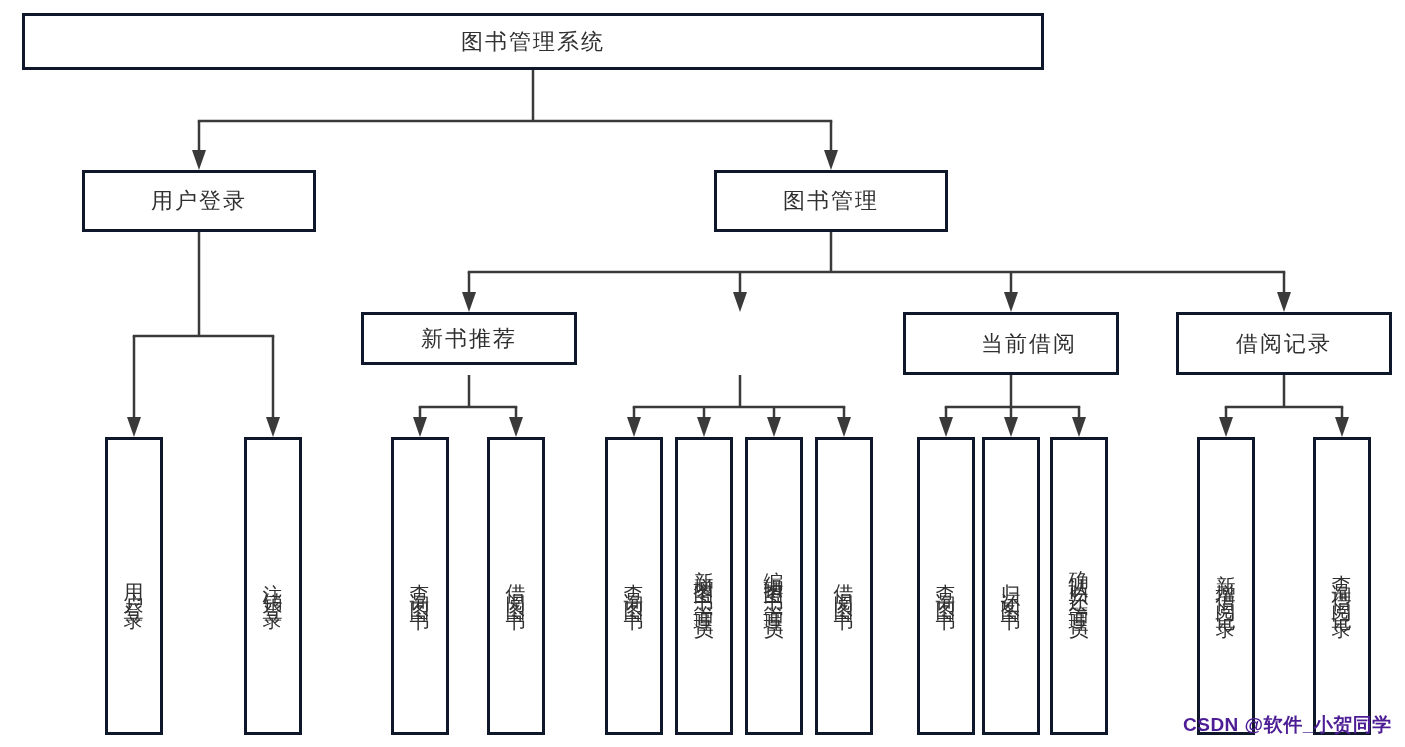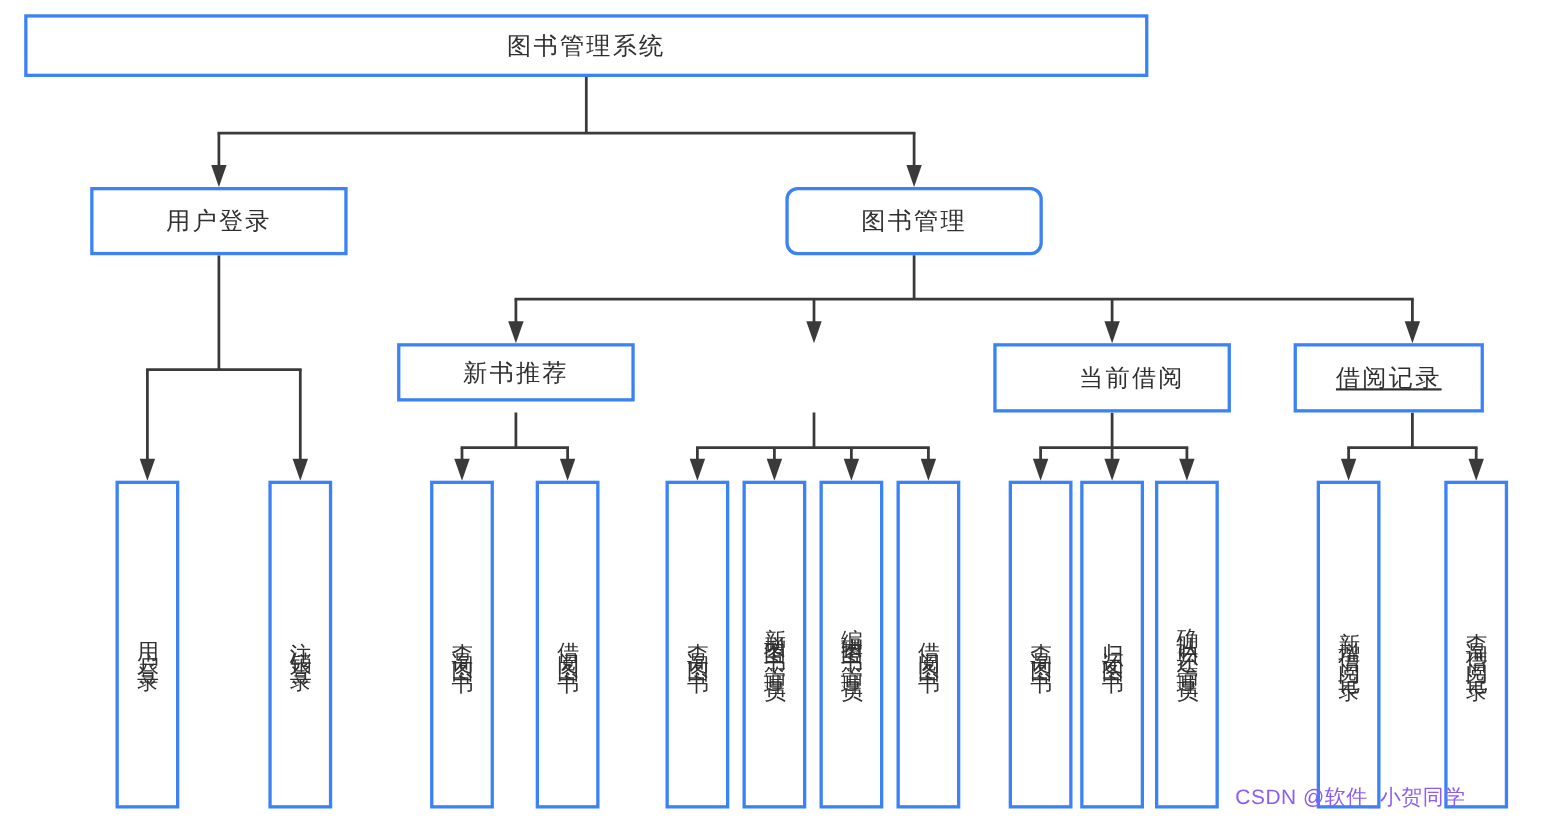--- a/index.html
+++ b/index.html
@@ -3,36 +3,37 @@
 <meta charset="utf-8">
 <style>
   html,body { margin:0; padding:0; background:#ffffff; }
   .canvas {
     position:relative; width:1405px; height:747px;
     background:#ffffff; overflow:hidden;
     font-family:"Liberation Sans", sans-serif;
   }
   .box {
     position:absolute; box-sizing:border-box;
-    border:3px solid #3b82f6; background:#ffffff;
+    border:3px solid #0f172a; background:#ffffff;
     display:flex; align-items:center; justify-content:center;
     color:#303030;
   }
   .box.h span { font-size:22px; letter-spacing:2px; white-space:nowrap; }
   .box.v span {
     writing-mode:vertical-rl; text-orientation:mixed;
     font-size:20px; letter-spacing:9px; line-height:1;
   }
   .box.v.long span { letter-spacing:7px; font-size:20px; }
   svg.connectors { position:absolute; left:0; top:0; z-index:1; }
   .box { z-index:2; }
   .watermark {
-    position:absolute; left:1123px; top:712px; z-index:6;
-    font-size:19px; color:#8b5cf6; white-space:nowrap;
+    position:absolute; left:1183px; top:712px; z-index:6;
+    font-size:19px; color:#4c1d95; white-space:nowrap;
     letter-spacing:0.5px;
+    font-weight:bold;
   }
 </style>
 </head>
 <body>
 
 <div class="canvas">
 
   <svg class="connectors" width="1405" height="747" viewBox="0 0 1405 747">
     <g stroke="#3a3a3a" stroke-width="2.5" fill="#3a3a3a">
 
@@ -111,31 +112,31 @@
     </g>
   </svg>
 
   <div class="box h" style="left:22px; top:13px; width:1022px; height:57px;">
     <span>图书管理系统</span>
   </div>
 
   <div class="box h" style="left:82px; top:170px; width:234px; height:62px;">
     <span>用户登录</span>
   </div>
-  <div class="box h" style="left:714px; top:170px; width:234px; height:62px;border-radius:11px;">
+  <div class="box h" style="left:714px; top:170px; width:234px; height:62px;">
     <span>图书管理</span>
   </div>
 
   <div class="box h" style="left:361px; top:312px; width:216px; height:53px;">
     <span>新书推荐</span>
   </div>
   <div class="box h" style="left:903px; top:312px; width:216px; height:63px;padding-left:36px;">
     <span>当前借阅</span>
   </div>
-  <div class="box h" style="left:1176px; top:312px; width:173px; height:63px;text-decoration:underline;">
+  <div class="box h" style="left:1176px; top:312px; width:216px; height:63px;">
     <span>借阅记录</span>
   </div>
 
   <div class="box v" style="left:105px; top:437px; width:58px; height:298px;">
     <span>用户登录</span>
   </div>
   <div class="box v" style="left:244px; top:437px; width:58px; height:298px;">
     <span>注销登录</span>
   </div>
 

